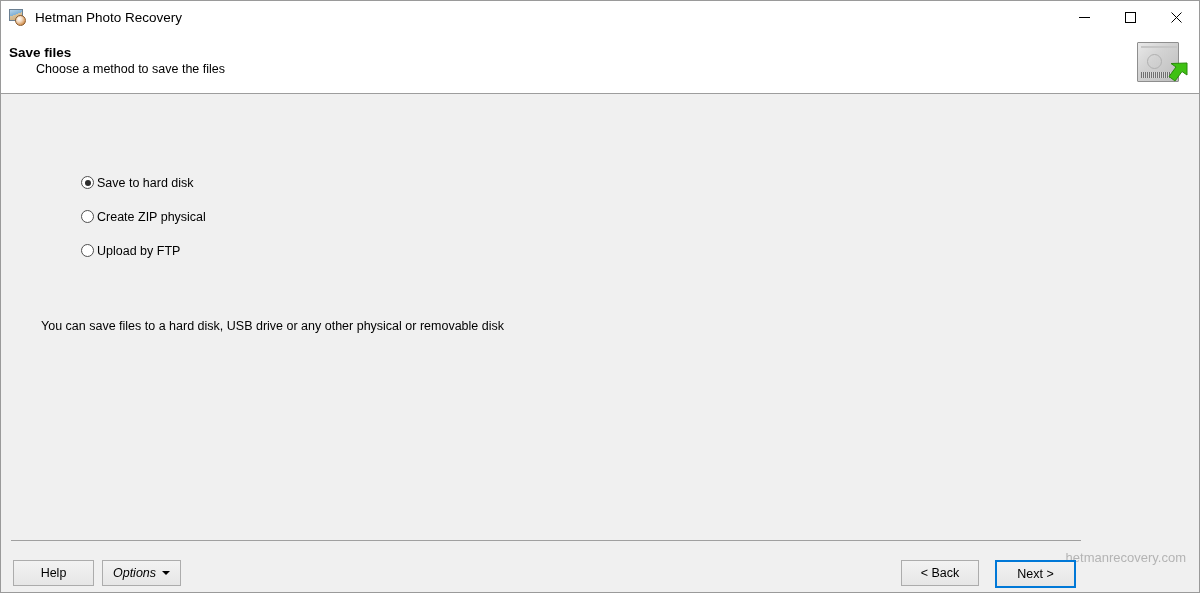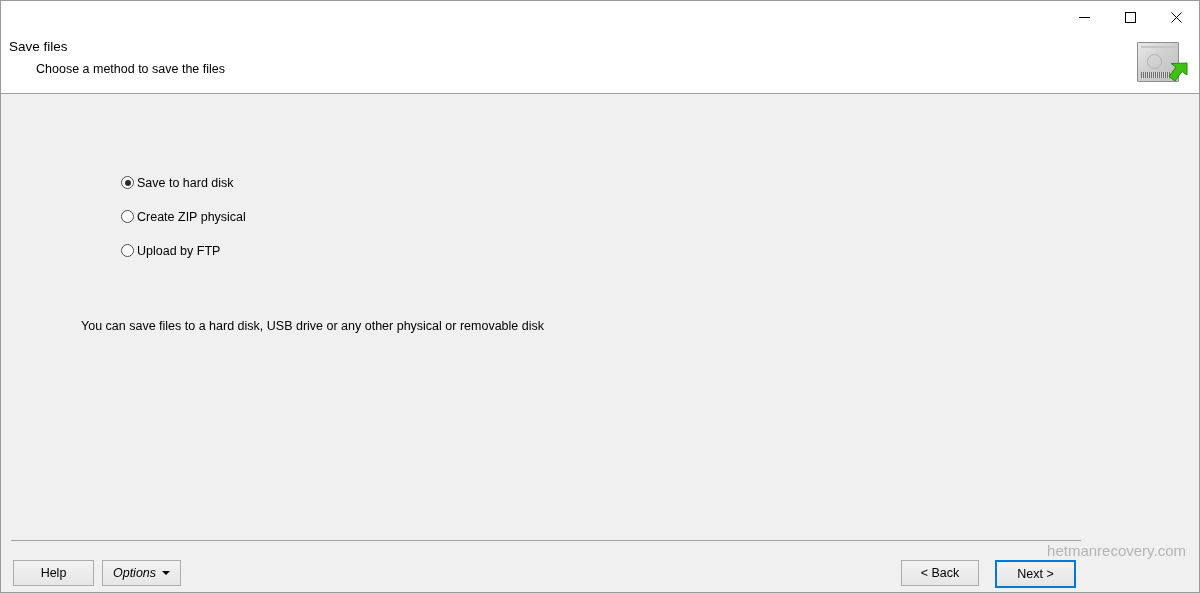--- a/index.html
+++ b/index.html
@@ -92,23 +92,23 @@
     flex: 0 0 auto;
     height: 61px;
     background: #ffffff;
     border-bottom: 1px solid #9d9d9d;
     position: relative;
     box-sizing: border-box;
   }
   .header-title {
     position: absolute;
     left: 8px;
-    top: 6px;
+    top: 12px;
     font-size: 13.5px;
-    font-weight: normal;
+    font-weight: bold;
     color: #000000;
   }
   .header-sub {
     position: absolute;
     left: 35px;
     top: 29px;
     font-size: 12.5px;
     color: #000000;
   }
   .header-graphic {
@@ -157,21 +157,20 @@
     bottom: 0;
     width: 28px;
     height: 28px;
   }
 
   
   .content {
     flex: 1 1 auto;
     position: relative;
     background: #f0f0f0;
-    margin-left: 40px;
   }
   .radio-group {
     position: absolute;
     left: 80px;
     top: 80px;
   }
   .radio-row {
     display: flex;
     align-items: center;
     height: 17px;
@@ -226,22 +225,22 @@
     position: absolute;
     left: 10px;
     top: 6px;
     width: 1070px;
     height: 1px;
     background: #a0a0a0;
   }
   .watermark {
     position: absolute;
     right: 13px;
-    top: 8px;
-    font-size: 15px;
+    top: 16px;
+    font-size: 13px;
     color: #b4b4b4;
     white-space: nowrap;
   }
   .btn {
     position: absolute;
     height: 24px;
     background: linear-gradient(180deg,#f2f2f2 0%,#e6e6e6 100%);
     border: 1px solid #acacac;
     box-sizing: border-box;
     font-family: "Liberation Sans", sans-serif;
@@ -269,20 +268,27 @@
   #btn-back    { left: 900px; top: 26px; width: 78px; }
   #btn-next    { left: 986px; top: 26px; width: 81px; margin-left: 8px; }
   #btn-close   { left: 1107px;top: 26px; width: 79px; margin-top: 43px; }
 </style>
 </head>
 <body>
 
 <div class="window">
 
   <div class="titlebar">
+    <div class="title-left">
+      <span class="app-icon">
+        <span class="photo"></span>
+        <span class="lens"></span>
+      </span>
+      <span class="title-text">Hetman Photo Recovery</span>
+    </div>
     <div class="win-controls">
       <button class="win-btn">
         <svg width="11" height="11" viewBox="0 0 11 11">
           <line x1="0" y1="5.5" x2="11" y2="5.5" stroke="#000" stroke-width="1"></line>
         </svg>
       </button>
       <button class="win-btn">
         <svg width="11" height="11" viewBox="0 0 11 11">
           <rect x="0.5" y="0.5" width="10" height="10" fill="none" stroke="#000" stroke-width="1"></rect>
         </svg>

